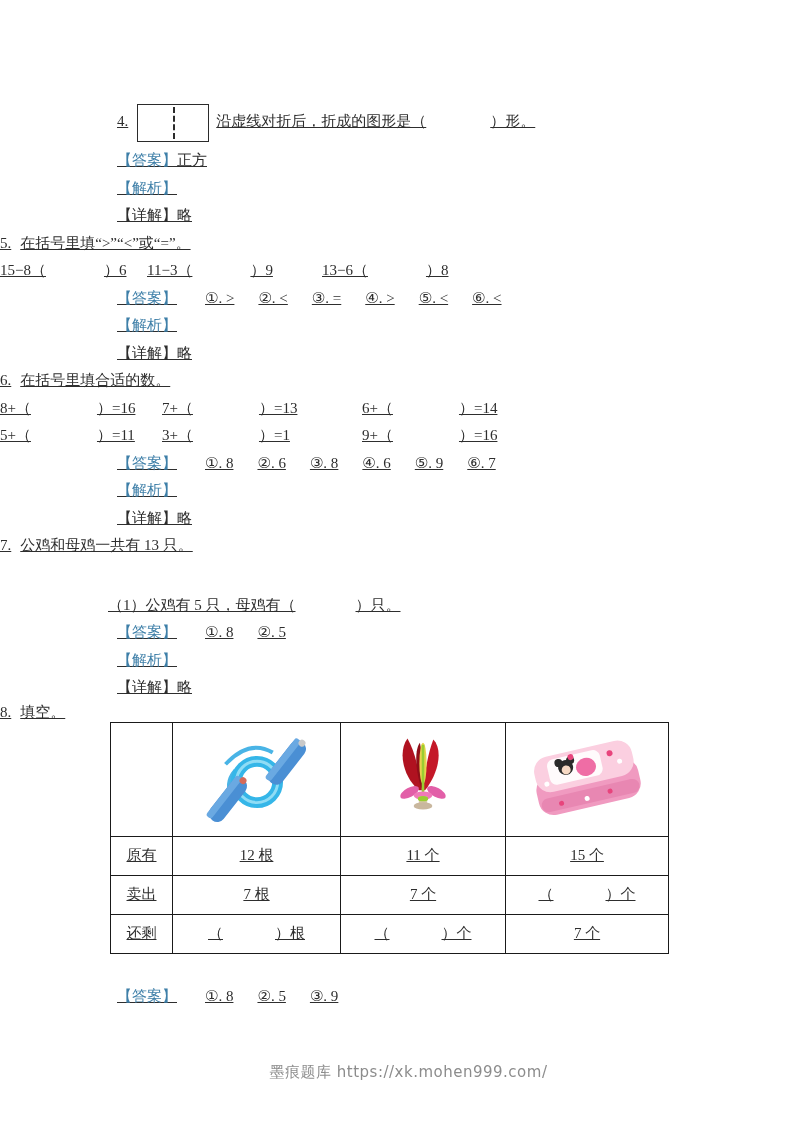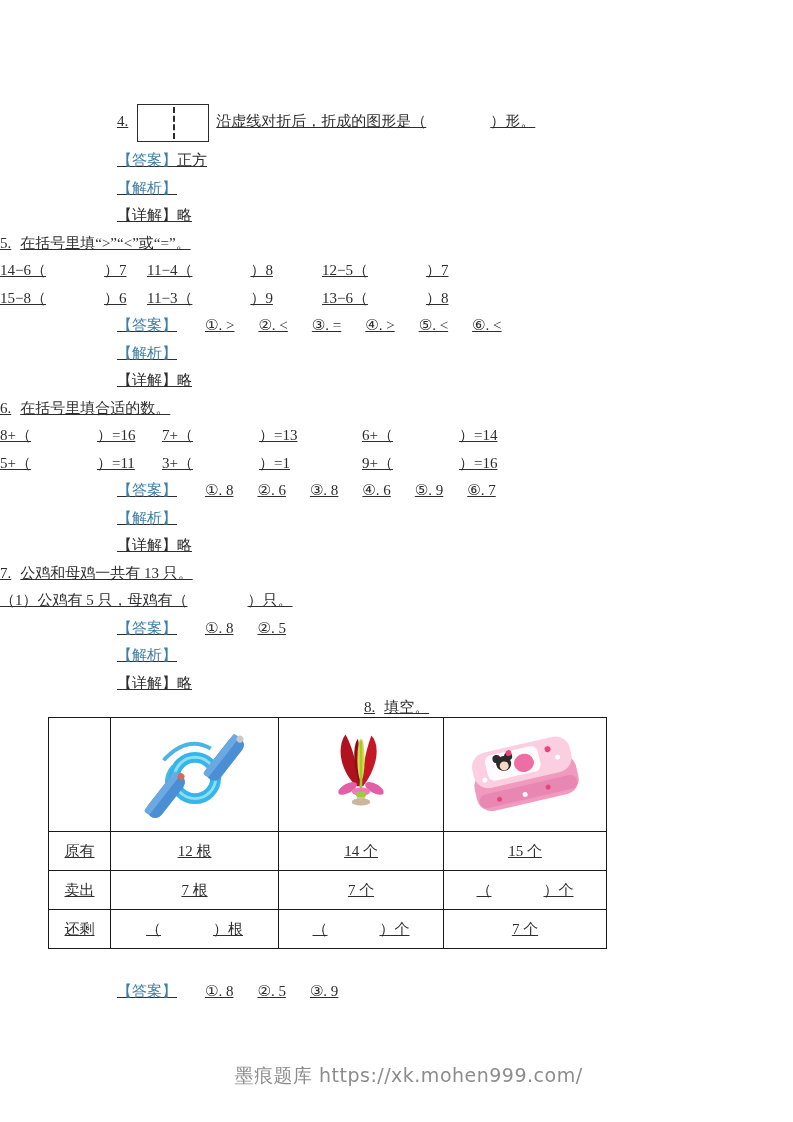--- a/index.html
+++ b/index.html
@@ -4,55 +4,55 @@
 <style>
   html,body{margin:0;padding:0;background:#fff;}
   .page{
     position:relative;width:793px;height:1122px;background:#ffffff;overflow:hidden;
     font-family:"Liberation Serif","DejaVu Serif","DejaVu Sans",serif;
     color:#2e2e2e;font-size:15px;
   }
   .content{position:absolute;top:95px;left:0;width:100%;text-decoration:underline;}
   .line{height:27.5px;line-height:27.5px;white-space:nowrap;}
   .indent-ans{padding-left:117px;align-items:center;}
-  .indent-sub{}
-  .tight{height:20px;line-height:20px;text-align:center;}
+  .indent-sub{padding-left:108px;margin-top:32px;}
+  .tight{height:20px;line-height:20px;}
   .q4line{height:52px;line-height:52px;padding-left:117px;}
   .blue{color:#3e7fa8;}
   .qnum{margin-right:9px;}
   .gap{display:inline-block;}.g52{width:52px;}.g58{width:58px;}.g60{width:60px;}.g64{width:64px;}.g66{width:66px;}
   .fold-rect{
     display:inline-block;width:70px;height:36px;border:1.5px solid #2b2b2b;
     vertical-align:middle;position:relative;margin-right:7px;background:#fff;
   }
   .fold-rect .dash{
     position:absolute;left:50%;top:2px;bottom:2px;width:0;
     border-left:2px dashed #2b2b2b;
   }
   .eqrow{display:flex;}
   .eqrow .c{white-space:nowrap;}
   .q5row .c1{width:147px;}.q5row .c2{width:175px;}
   .q6row .c1{width:162px;}.q6row .c2{width:200px;}
   .ansline{display:flex;}
   .ansitems{display:flex;gap:24px;margin-left:28px;}
   table.q8{
     border-collapse:collapse;table-layout:fixed;width:558px;
-    margin:0 0 0 48px;
+    margin:0 0 0 110px;
   }
   table.q8 td{
     border:1.5px solid #1a1a1a;text-align:center;vertical-align:middle;
     font-size:15px;height:38px;padding:0;white-space:nowrap;
   }
   table.q8 tr.imgrow td{height:113px;}
   table.q8 svg{display:block;margin:2px auto 0 auto;}
   .post-table{margin-top:29px;}
   .footer{
     position:absolute;top:1063px;left:0;width:100%;text-align:center;padding-left:24px;box-sizing:border-box;
     font-family:"DejaVu Sans","Liberation Sans",sans-serif;
-    font-size:19px;color:#8c8c8c;letter-spacing:0.5px;
+    font-size:15px;color:#8c8c8c;letter-spacing:0.5px;
   }
 </style>
 </head>
 <body>
 
 <div class="page">
   <div class="content">
 
     <div class="line q4line">
       <span class="qnum">4.</span><span class="fold-rect"><span class="dash"></span></span><span>沿虚线对折后，折成的图形是（</span><span class="gap g64"></span><span>）形。</span>
@@ -63,25 +63,20 @@
     </div>
     <div class="line indent-ans">
       <span class="blue">【解析】</span>
     </div>
     <div class="line indent-ans">
       <span>【详解】</span><span>略</span>
     </div>
 
     <div class="line">
       <span class="qnum">5.</span><span>在括号里填“&gt;”“&lt;”或“=”。</span>
-    </div>
-    <div class="line eqrow q5row">
-      <span class="c c1"><span>14−6（</span><span class="gap g58"></span><span>）7</span></span>
-      <span class="c c2"><span>11−4（</span><span class="gap g58"></span><span>）8</span></span>
-      <span class="c c3"><span>12−5（</span><span class="gap g58"></span><span>）7</span></span>
     </div>
     <div class="line eqrow q5row">
       <span class="c c1"><span>15−8（</span><span class="gap g58"></span><span>）6</span></span>
       <span class="c c2"><span>11−3（</span><span class="gap g58"></span><span>）9</span></span>
       <span class="c c3"><span>13−6（</span><span class="gap g58"></span><span>）8</span></span>
     </div>
     <div class="line indent-ans ansline">
       <span class="blue">【答案】</span>
       <span class="ansitems">
         <span>①. &gt;</span>
@@ -216,21 +211,21 @@
               <circle cx="30" cy="62" r="2.5" fill="#e8447c"></circle>
               <circle cx="56" cy="63" r="2.5" fill="#ffffff"></circle>
               <circle cx="80" cy="61" r="2.5" fill="#e8447c"></circle>
             </g>
           </svg>
         </td>
       </tr>
       <tr>
         <td>原有</td>
         <td>12 根</td>
-        <td>14 个</td>
+        <td>11 个</td>
         <td>15 个</td>
       </tr>
       <tr>
         <td>卖出</td>
         <td>7 根</td>
         <td>7 个</td>
         <td><span>（</span><span class="gap g52"></span><span>）个</span></td>
       </tr>
       <tr>
         <td>还剩</td>

